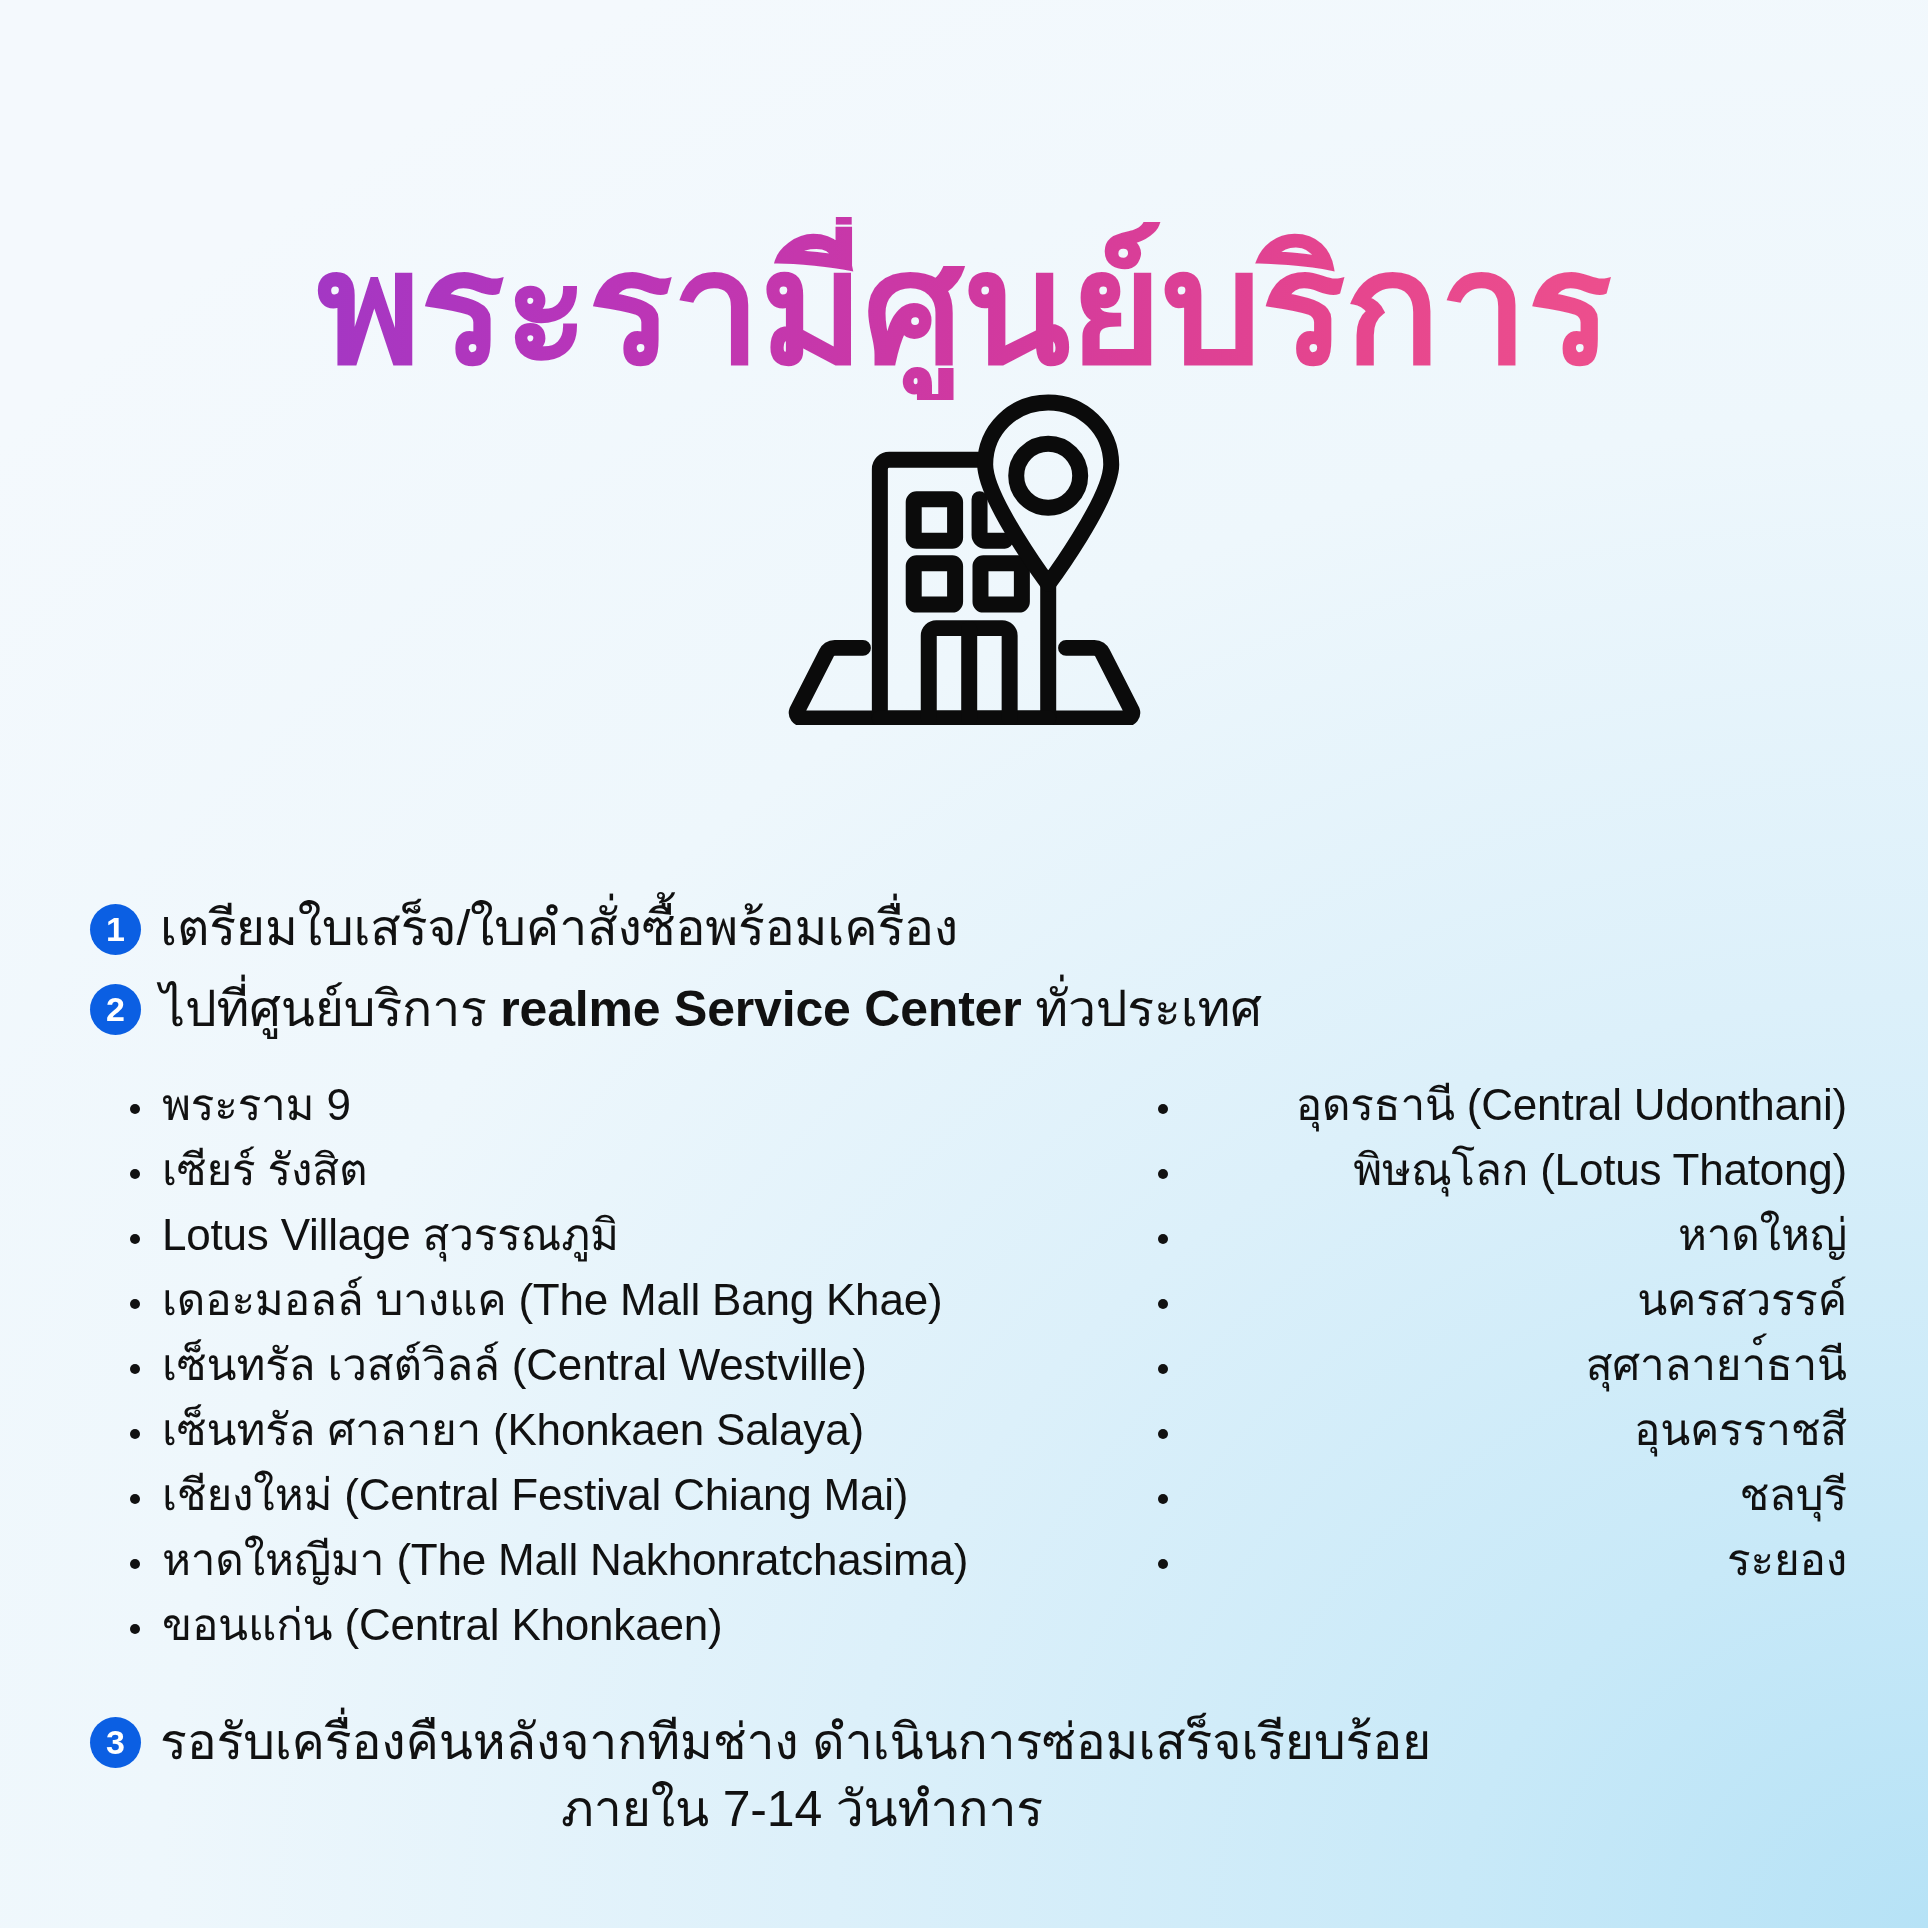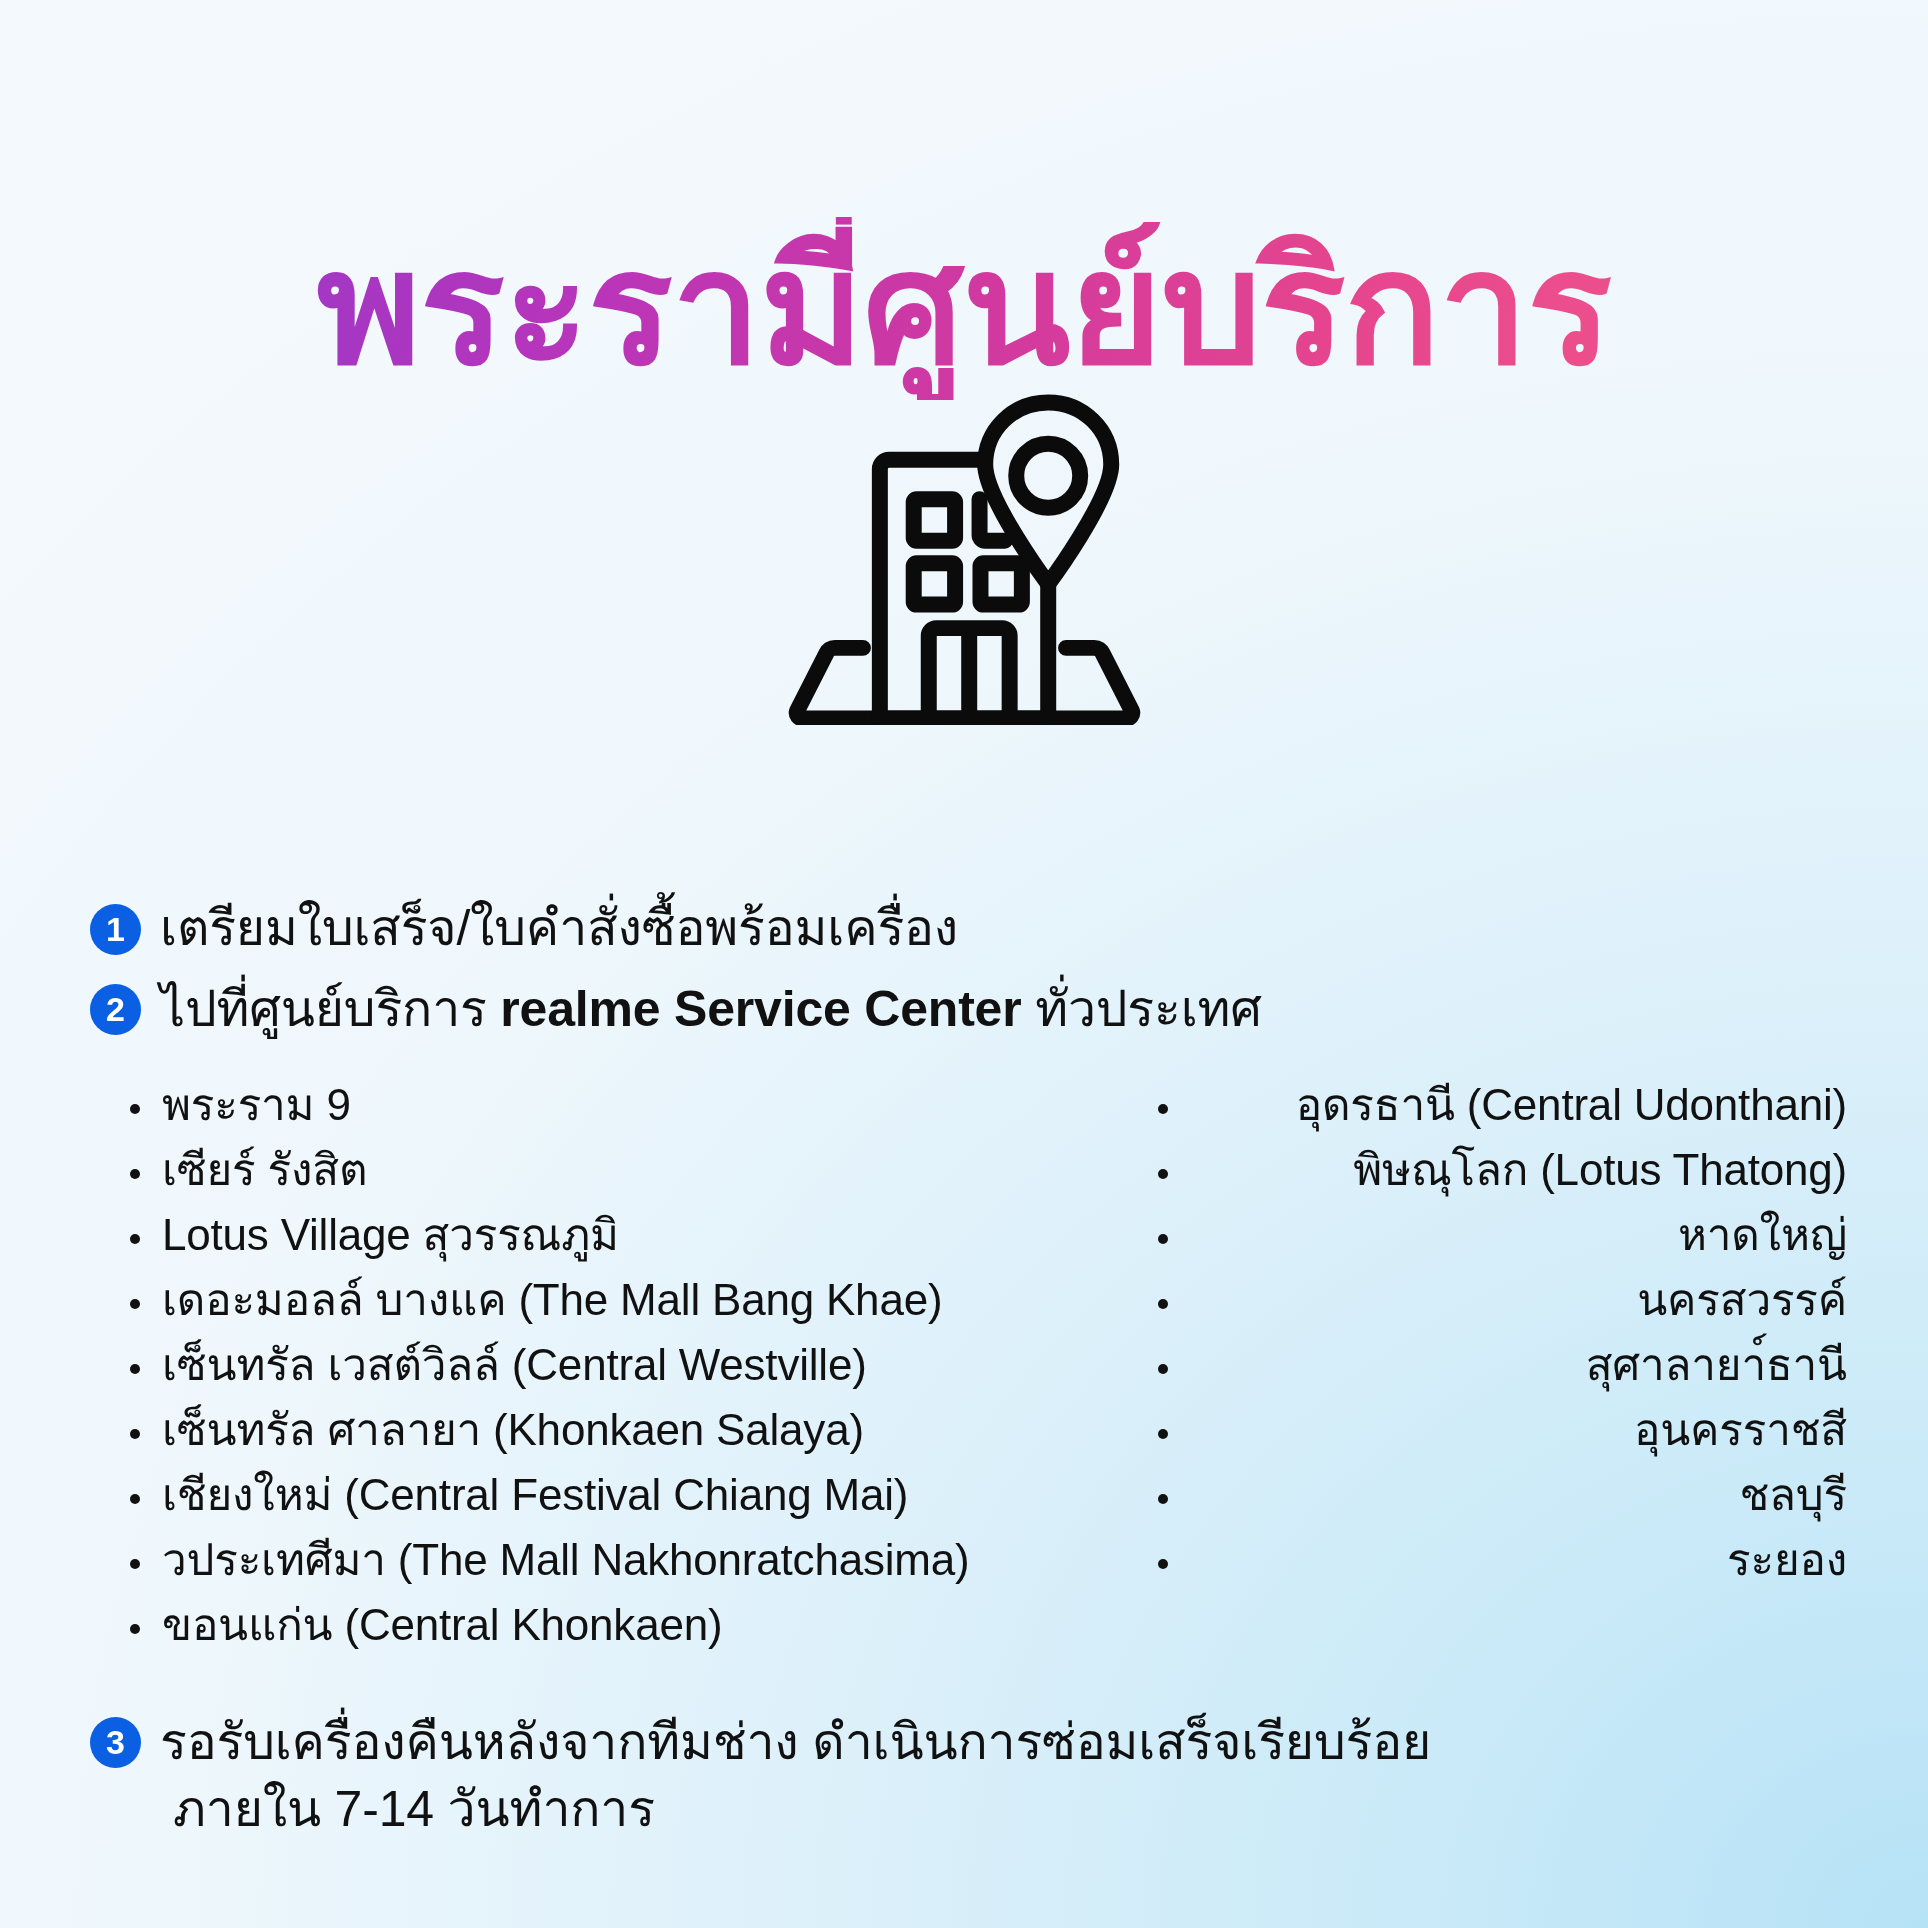--- a/index.html
+++ b/index.html
@@ -88,20 +88,21 @@
     margin-top: 8.5px;
     margin-right: 19px;
     font-family: "Liberation Sans", "DejaVu Sans", sans-serif;
   }
   .step-text {
     font-size: 50px;
     line-height: 1.35;
     color: #111111;
     font-family: "Liberation Sans", "DejaVu Sans", sans-serif;
     letter-spacing: -0.2px;
+    text-align: center;
   }
   .step-text .en {
     font-weight: 700;
   }
   .step3 {
     margin-top: 22.6px;
   }
   .step3 .step-text {
     max-width: 1657px;
   }
@@ -197,21 +198,21 @@
   <div class="branches">
 
     <div class="branch-col left">
       <div class="branch-item">พระราม 9</div>
       <div class="branch-item">เซียร์ รังสิต</div>
       <div class="branch-item">Lotus Village สุวรรณภูมิ</div>
       <div class="branch-item">เดอะมอลล์ บางแค (The Mall Bang Khae)</div>
       <div class="branch-item">เซ็นทรัล เวสต์วิลล์ (Central Westville)</div>
       <div class="branch-item">เซ็นทรัล ศาลายา (Khonkaen Salaya)</div>
       <div class="branch-item">เชียงใหม่ (Central Festival Chiang Mai)</div>
-      <div class="branch-item">วประเทศีมา (The Mall Nakhonratchasima)</div>
+      <div class="branch-item">หาดใหญีมา (The Mall Nakhonratchasima)</div>
       <div class="branch-item">ขอนแก่น (Central Khonkaen)</div>
     </div>
 
     <div class="branch-col right">
       <div class="branch-item">อุดรธานี (Central Udonthani)</div>
       <div class="branch-item">พิษณุโลก (Lotus Thatong)</div>
       <div class="branch-item">หาดใหญ่</div>
       <div class="branch-item">นครสวรรค์</div>
       <div class="branch-item">สุศาลายา์ธานี</div>
       <div class="branch-item">อุนครราชสี</div>

